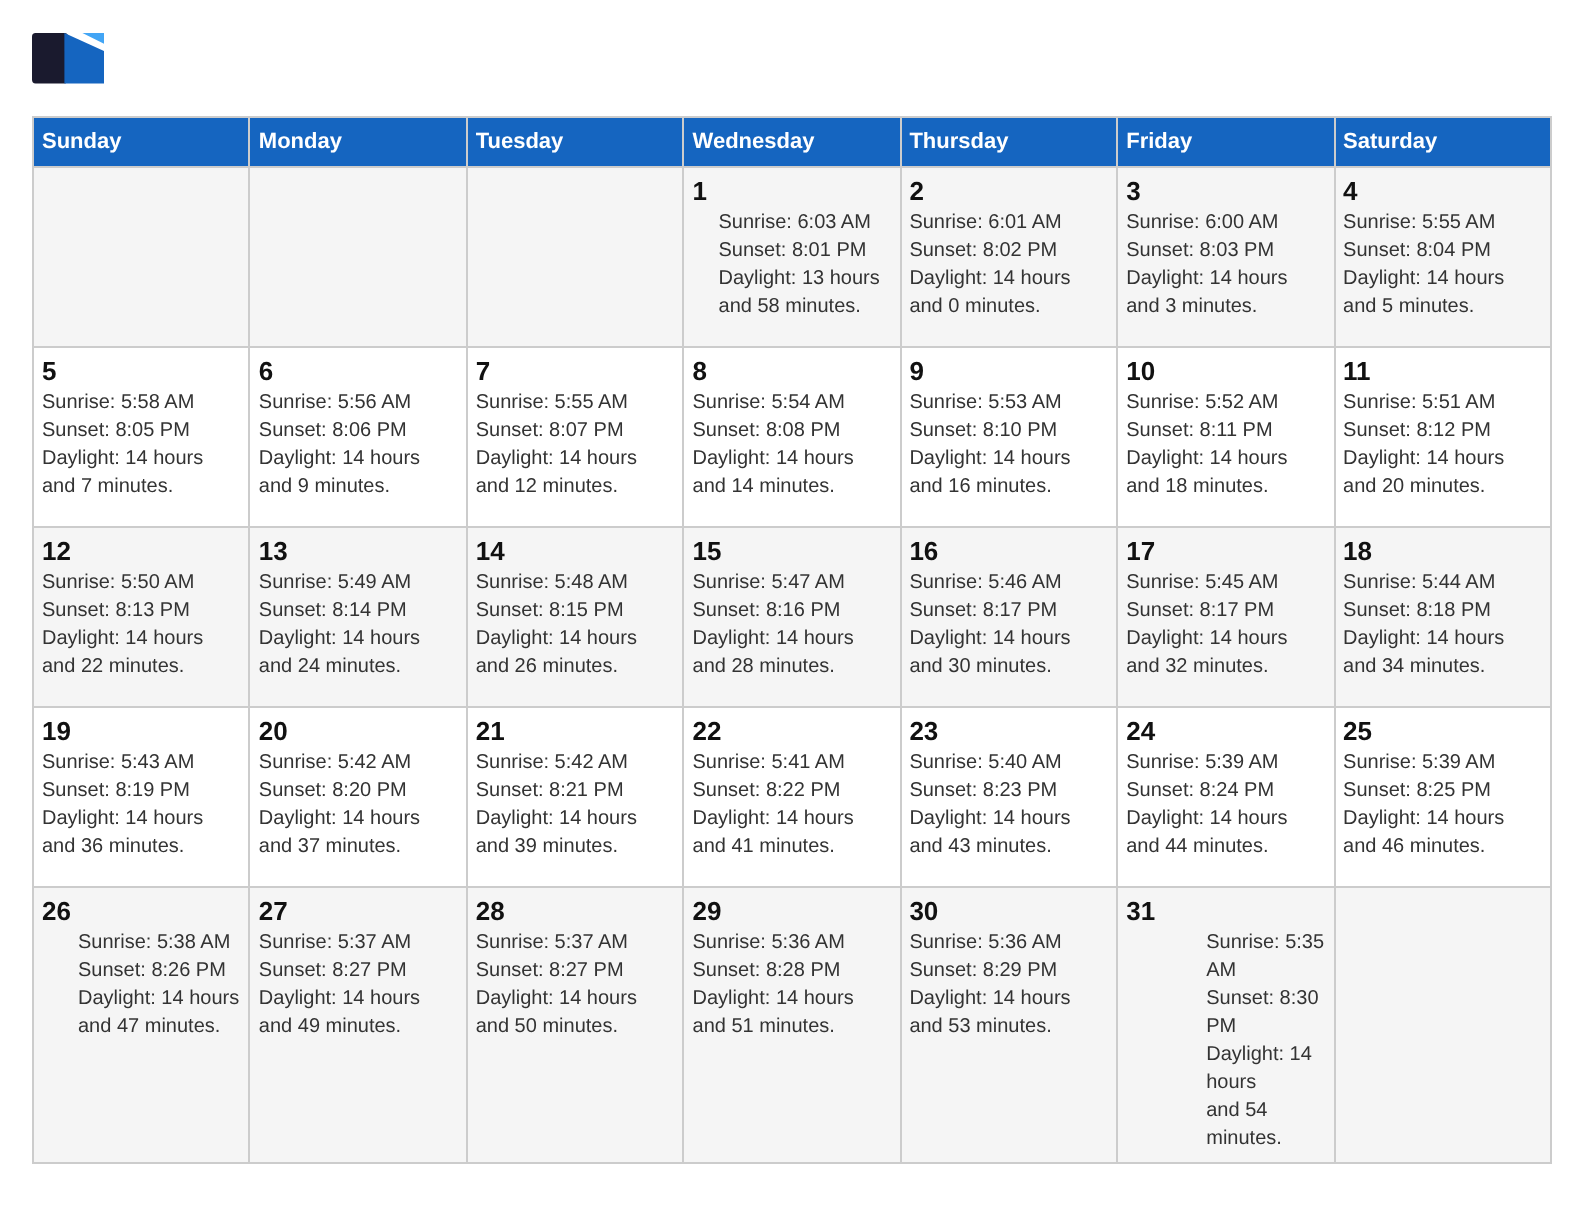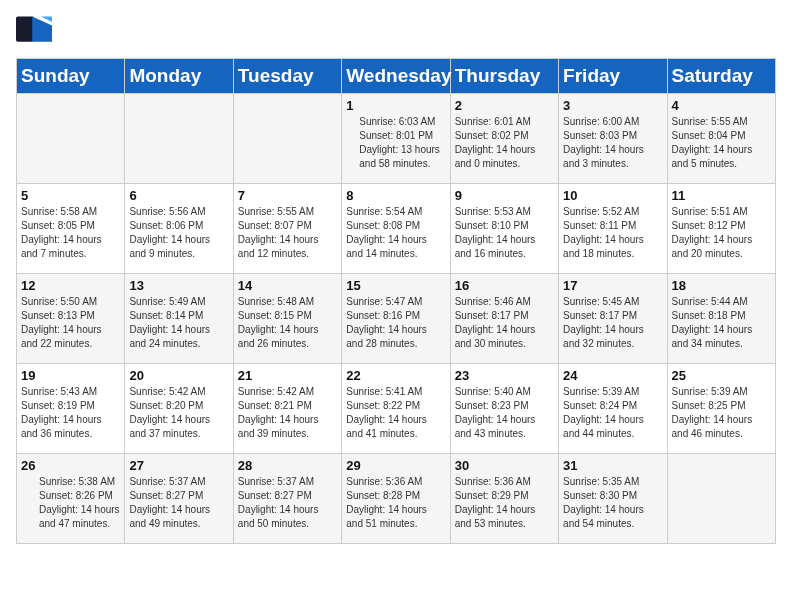--- a/index.html
+++ b/index.html
@@ -45,21 +45,21 @@
       color: #333;
     }
     table {
       width: 100%;
       border-collapse: collapse;
       table-layout: fixed;
     }
     thead tr th {
       background-color: #1565c0;
       color: #fff;
-      font-size: 19px;
+      font-size: 11px;
       font-weight: bold;
       padding: 6px 4px;
       text-align: left;
       border: 1px solid #ccc;
     }
     tbody tr td {
       vertical-align: top;
       border: 1px solid #ccc;
       padding: 4px 4px;
       font-size: 10.5px;
@@ -338,21 +338,21 @@
         </td>
         <td>
           <span class="day-number">30</span>
           <div class="cell-content" style="white-space: pre-line;">Sunrise: 5:36 AM
 Sunset: 8:29 PM
 Daylight: 14 hours
 and 53 minutes.</div>
         </td>
         <td>
           <span class="day-number">31</span>
-          <div class="cell-content" style="white-space: pre-line;">Sunrise: 5:35 AM
+          <div class="cell-content" style="white-space: pre-line; margin-left: 40px;">Sunrise: 5:35 AM
 Sunset: 8:30 PM
 Daylight: 14 hours
 and 54 minutes.</div>
         </td>
         <td></td>
       </tr>
     </tbody>
 </table>
 
 </body></html>

